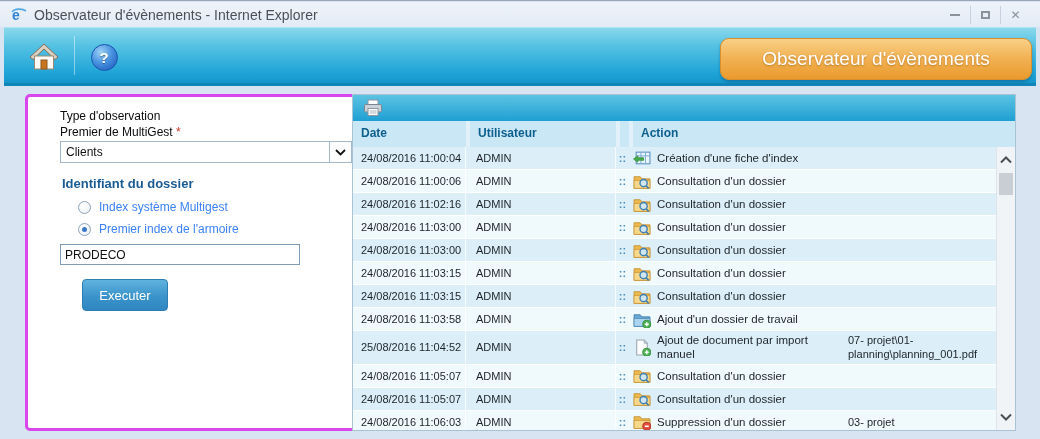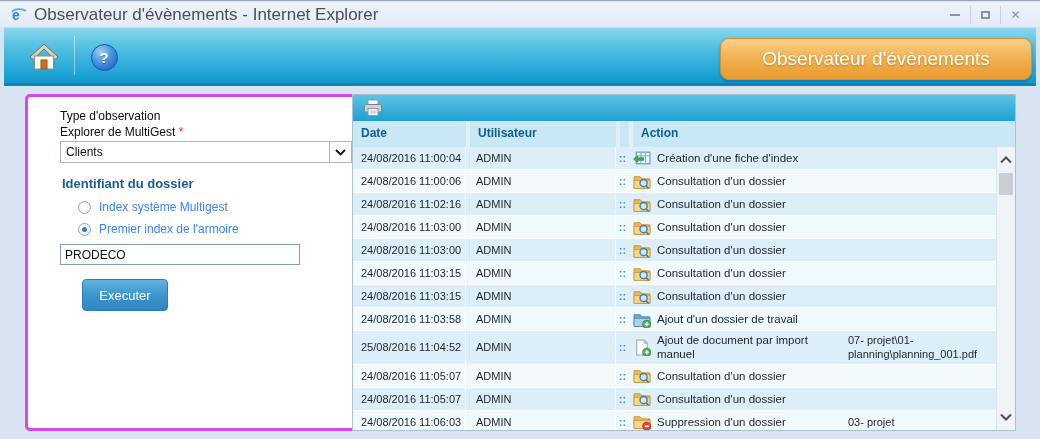--- a/index.html
+++ b/index.html
@@ -4,21 +4,21 @@
 <style>
   * { box-sizing: border-box; margin: 0; padding: 0; }
   html,body { width:1040px; height:439px; }
   body { font-family:"Liberation Sans", sans-serif; background:#d8e4f2; position:relative; overflow:hidden; }
   .window { position:absolute; inset:0; border-top:1px solid #98a6b8; }
 
   
   .titlebar { position:absolute; top:1px; left:0; right:0; height:25px;
     background:linear-gradient(#eef3fa,#e3ebf6); display:flex; align-items:center; padding:0 10px; }
   .ie-ico { width:18px; height:16px; position:relative; margin-right:6px; }
-  .titlebar-text { font-size:17px; color:#4b5058; }
+  .titlebar-text { font-size:14px; color:#4b5058; }
   .win-controls { margin-left:auto; display:flex; align-items:center; height:100%; }
   .win-btn { width:30px; height:18px; display:flex; align-items:center; justify-content:center; color:#7a828c; cursor:default; }
   .win-btn + .win-btn { border-left:1px solid #c7d1de; }
   .glyph-min { width:10px; height:3px; border-bottom:2px solid #8a929c; }
   .glyph-restore { width:9px; height:8px; border:2px solid #8a929c; }
   .glyph-close { font-size:12px; color:#8a929c; }
 
   
   .app-header { position:absolute; top:26px; left:4px; right:4px; height:59px;
     background:linear-gradient(180deg,#8ad8ec 0%, #55c2e3 32%, #1fa4d7 82%, #1596cb 100%);
@@ -131,21 +131,21 @@
     </span>
     <div class="banner-btn">
       <span>Observateur d'évènements</span>
     </div>
   </div>
 
   <div class="sidebar">
     <div class="fld-label">Type d'observation</div>
 
     <div class="fld-label">
-      <span>Explorer de MultiGest</span>
+      <span>Premier de MultiGest</span>
       <span class="req">*</span>
     </div>
     <div class="select">
       <span class="val">Clients</span>
       <span class="arrow">
         <svg width="11" height="7" viewBox="0 0 11 7">
             <polyline points="1,1 5.5,5.5 10,1" fill="none" stroke="#111" stroke-width="1.8"></polyline>
           </svg>
       </span>
     </div>

